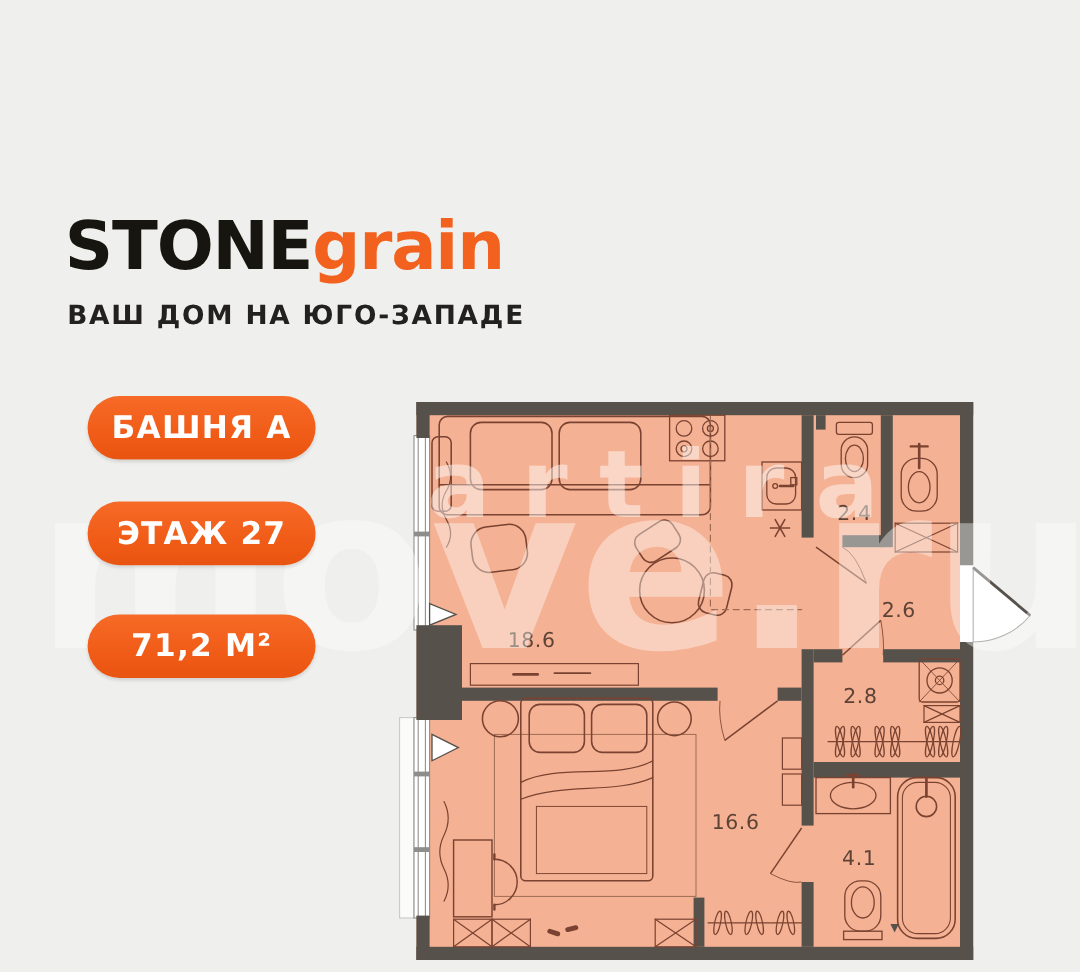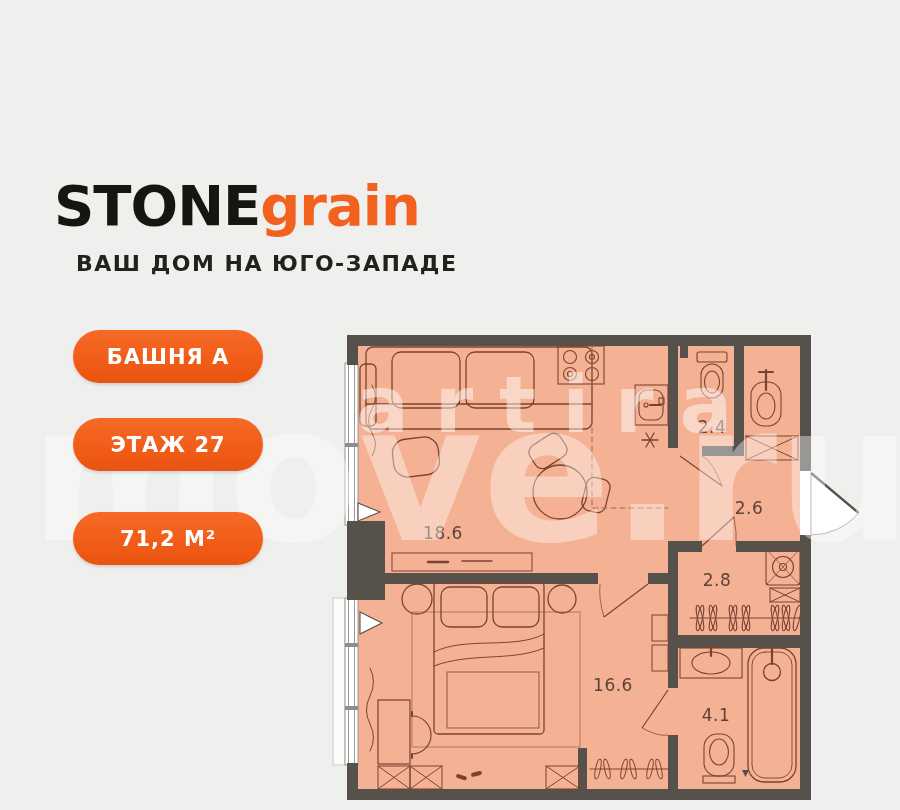--- a/index.html
+++ b/index.html
@@ -7,28 +7,28 @@
     position:relative;width:900px;height:810px;overflow:hidden;
     background:#EFEFEE;
     font-family:"DejaVu Sans","Liberation Sans",sans-serif;
   }
   
   .logo{position:absolute;left:54px;top:178px;z-index:3;line-height:1;white-space:nowrap;}
   .logo-stone{font-size:56px;font-weight:800;letter-spacing:-1px;color:#17150F;}
   .logo-grain{font-size:56px;font-weight:800;letter-spacing:-1px;color:#F2611D;}
   .tagline{
     position:absolute;left:56px;top:251px;z-index:3;
-    font-size:22px;font-weight:700;letter-spacing:1.5px;color:#23211E;margin-left:20px;
+    font-size:22px;font-weight:700;letter-spacing:1.5px;color:#23211E;
   }
   
   .badge{
     position:absolute;left:73px;width:190px;height:53px;z-index:3;
     background:linear-gradient(180deg,#F66A27 0%,#EF5A15 70%,#E85411 100%);
     border-radius:27px;display:flex;align-items:center;justify-content:center;
-    color:#fff;font-size:21px;font-weight:700;letter-spacing:1px;
+    color:#fff;font-size:26px;font-weight:700;letter-spacing:1px;
     box-shadow:0 2px 3px rgba(0,0,0,0.12);
   }
   .badge.b1{top:330px;} .badge.b2{top:418px;} .badge.b3{top:512px;}
   
   .plan{position:absolute;left:325px;top:330px;width:550px;height:470px;z-index:1;}
   
   .wm{position:absolute;z-index:2;pointer-events:none;line-height:1;white-space:nowrap;color:#fff;}
   .wm1{left:330px;top:366px;font-size:78px;font-weight:700;letter-spacing:26px;opacity:.48;margin-left:26px;}
   .wm2{left:30px;top:380px;font-size:190px;font-weight:800;letter-spacing:0;opacity:.40;}
   .wm3{left:56px;top:464px;font-size:30px;font-weight:700;letter-spacing:52px;opacity:.52;}

